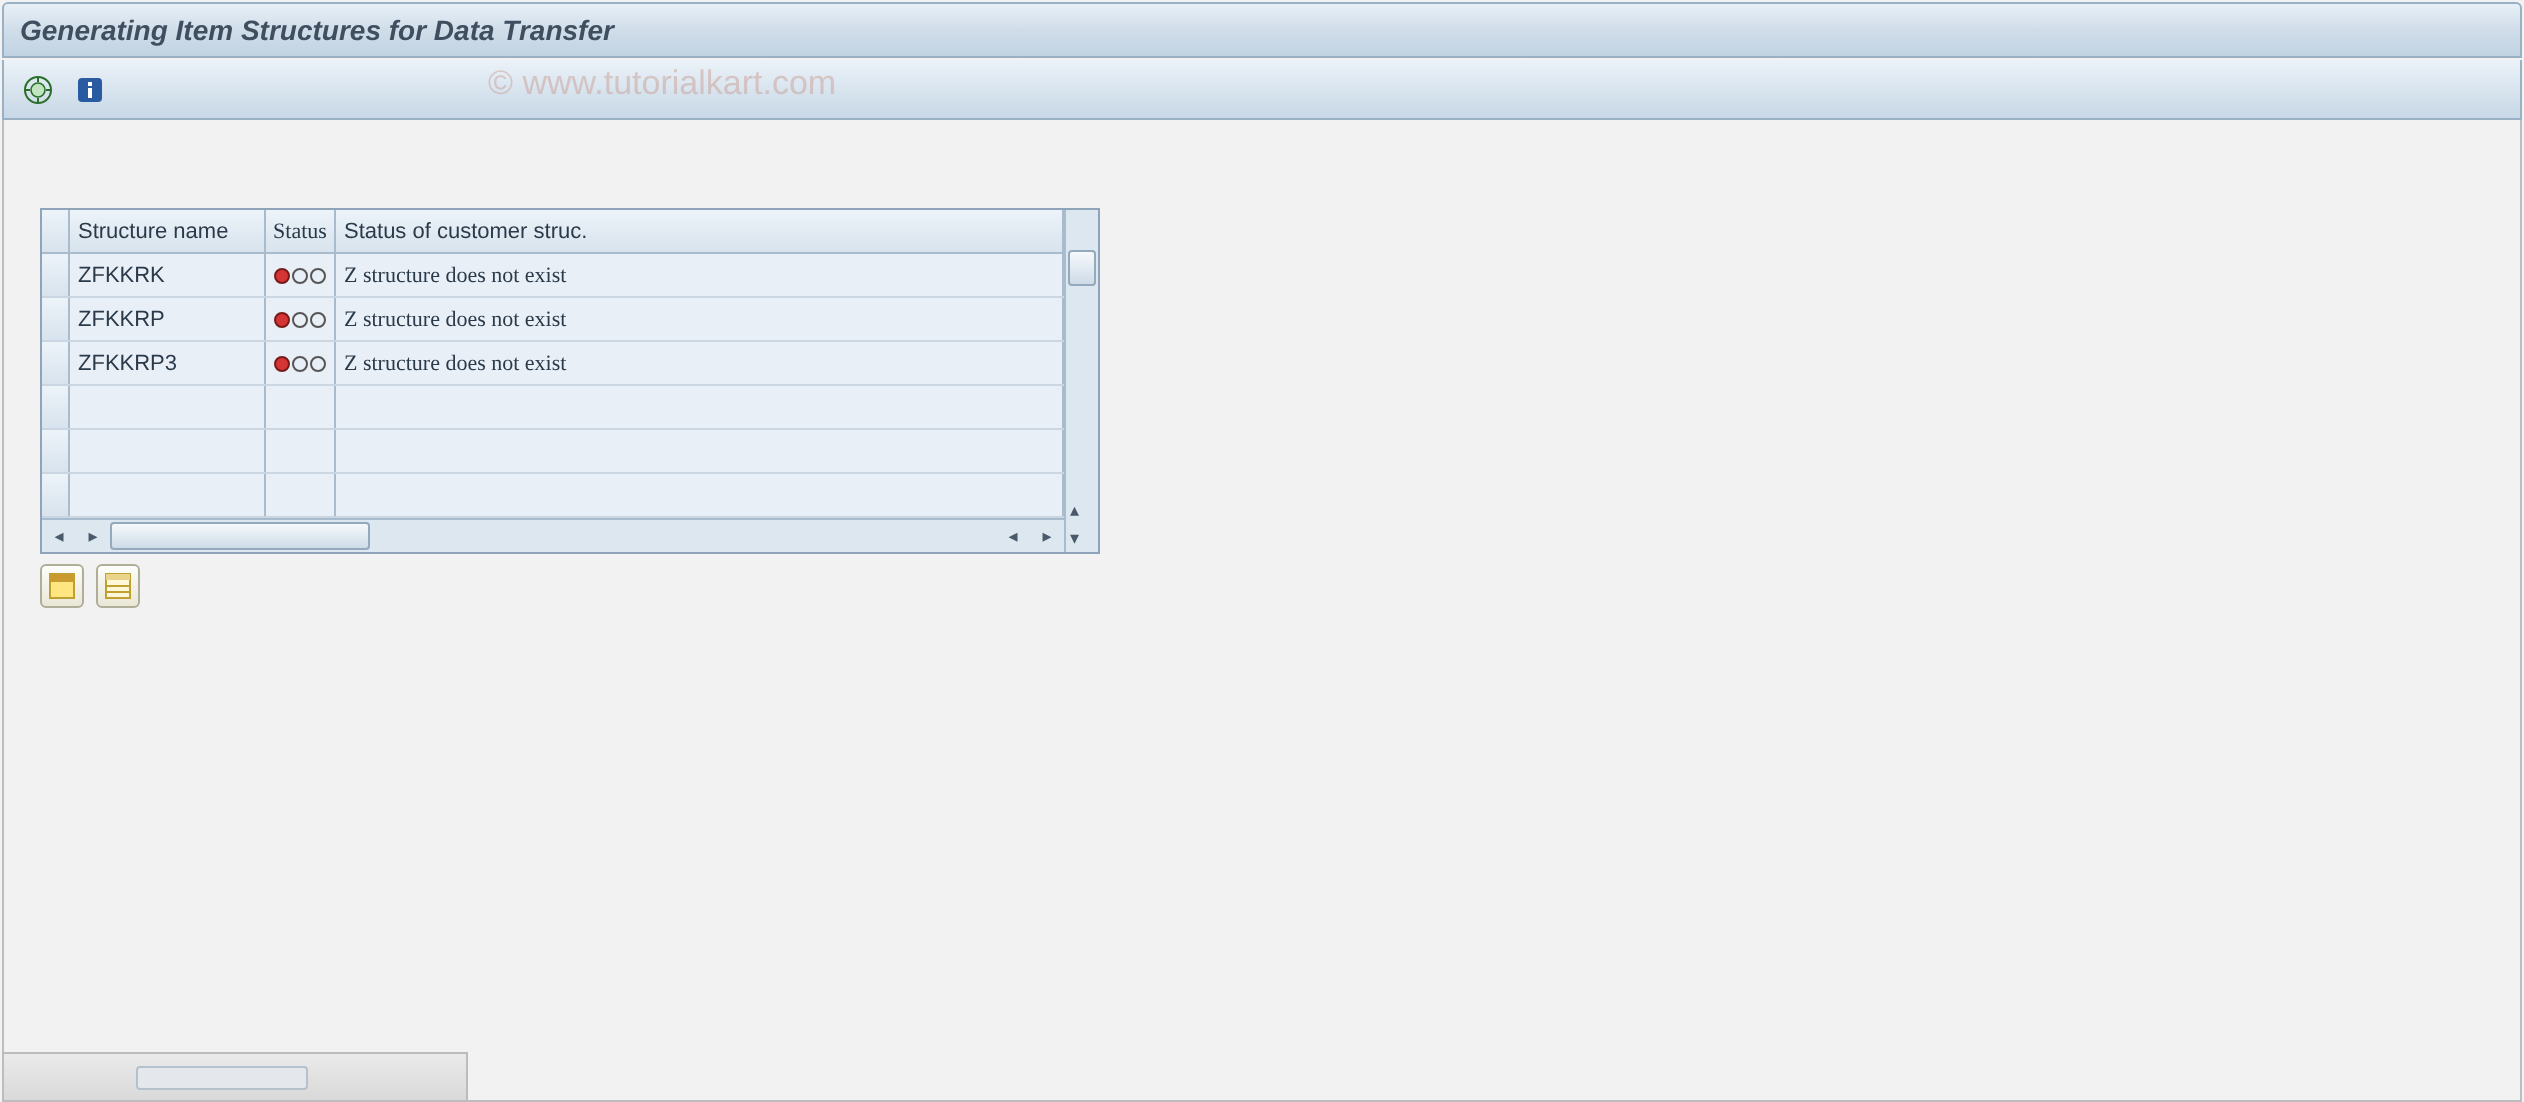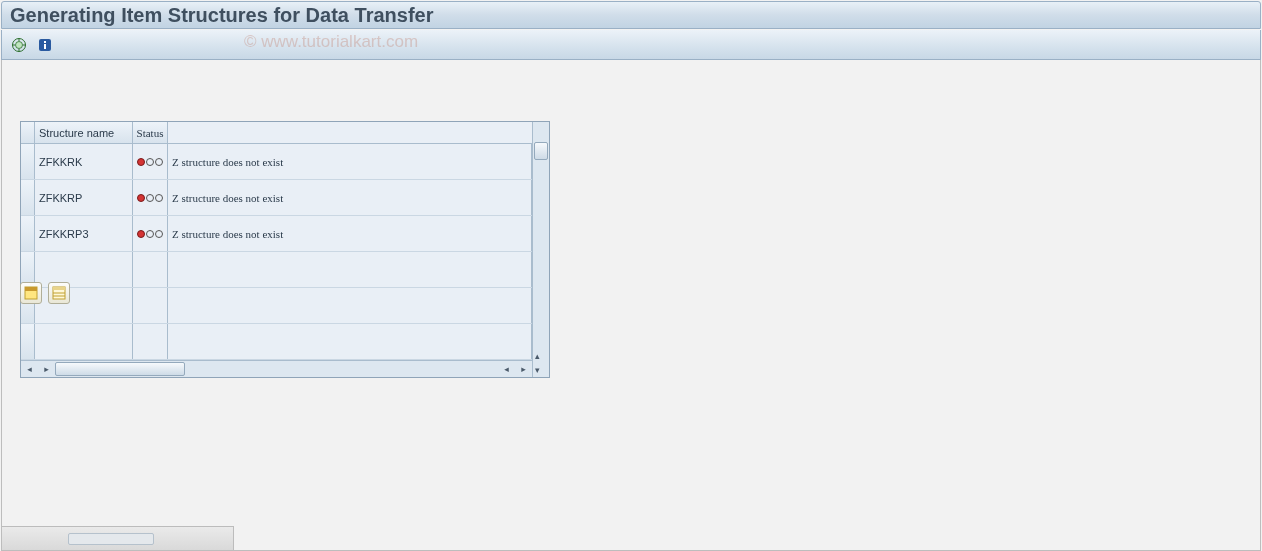--- a/index.html
+++ b/index.html
@@ -9,21 +9,21 @@
   .title-bar {
     height: 28px;
     background: linear-gradient(to bottom, #e8f0f7 0%, #d0dde9 50%, #c1d3e3 100%);
     border: 1px solid #9ab0c5;
     border-radius: 3px 3px 0 0;
     padding: 0 8px;
     display: flex;
     align-items: center;
     margin: 1px;
   }
-  .title-text { font-weight: bold; font-size: 20px; color: #3f4f5f; }
+  .title-text { font-style: italic; font-weight: bold; font-size: 14px; color: #3f4f5f; }
   
   
   .toolbar {
     height: 30px;
     background: linear-gradient(to bottom, #ecf2f8 0%, #d5e2ed 60%, #c8d8e6 100%);
     border: 1px solid #9ab0c5;
     border-top: none;
     padding: 2px 6px;
     display: flex;
     align-items: center;
@@ -51,29 +51,29 @@
     height: calc(551px - 60px);
     margin: 0 1px;
     border: 1px solid #bdbdbd;
     border-top: none;
     position: relative;
   }
   
   
   .table-ctl {
     position: absolute;
-    left: 18px; top: 61px;
+    left: 18px; top: 44px;
     width: 530px;
     border: 1px solid #8fa4b8;
     background: #e9eff6;
   }
   .table-wrap { display: flex; }
   .table-inner { flex: 1; }
   .table-header-row { display: flex; height: 22px; border-bottom: 1px solid #a9bccd; }
-  .table-row { display: flex; height: 36px; border-bottom: 1px solid #cad7e3; }
+  .table-row { display: flex; height: 22px; border-bottom: 1px solid #cad7e3; }
   .th, .td {
     border-right: 1px solid #a9bccd;
     padding: 0 4px;
     display: flex;
     align-items: center;
     font-size: 11px;
     overflow: hidden;
     white-space: nowrap;
   }
   .th { background: linear-gradient(to bottom,#edf3f9,#d8e3ed); color: #2a3a4a; }
@@ -183,20 +183,21 @@
 <div class="canvas">
 
   <div class="table-ctl">
     <div class="table-wrap">
       <div class="table-inner">
 
         <div class="table-header-row">
           <div class="row-sel col-corner th"></div>
           <div class="th col-name">Structure name</div>
           <div class="th col-status">Status</div>
+          <div class="th col-custstat" style="font-family:Arial,sans-serif">Status of customer struc.</div>
         </div>
 
         <div class="table-row">
           <div class="row-sel"></div>
           <div class="td col-name">ZFKKRK</div>
           <div class="td col-status">
             <span class="traffic">
                 <span class="dot red"></span>
                 <span class="dot off"></span>
                 <span class="dot off"></span>

